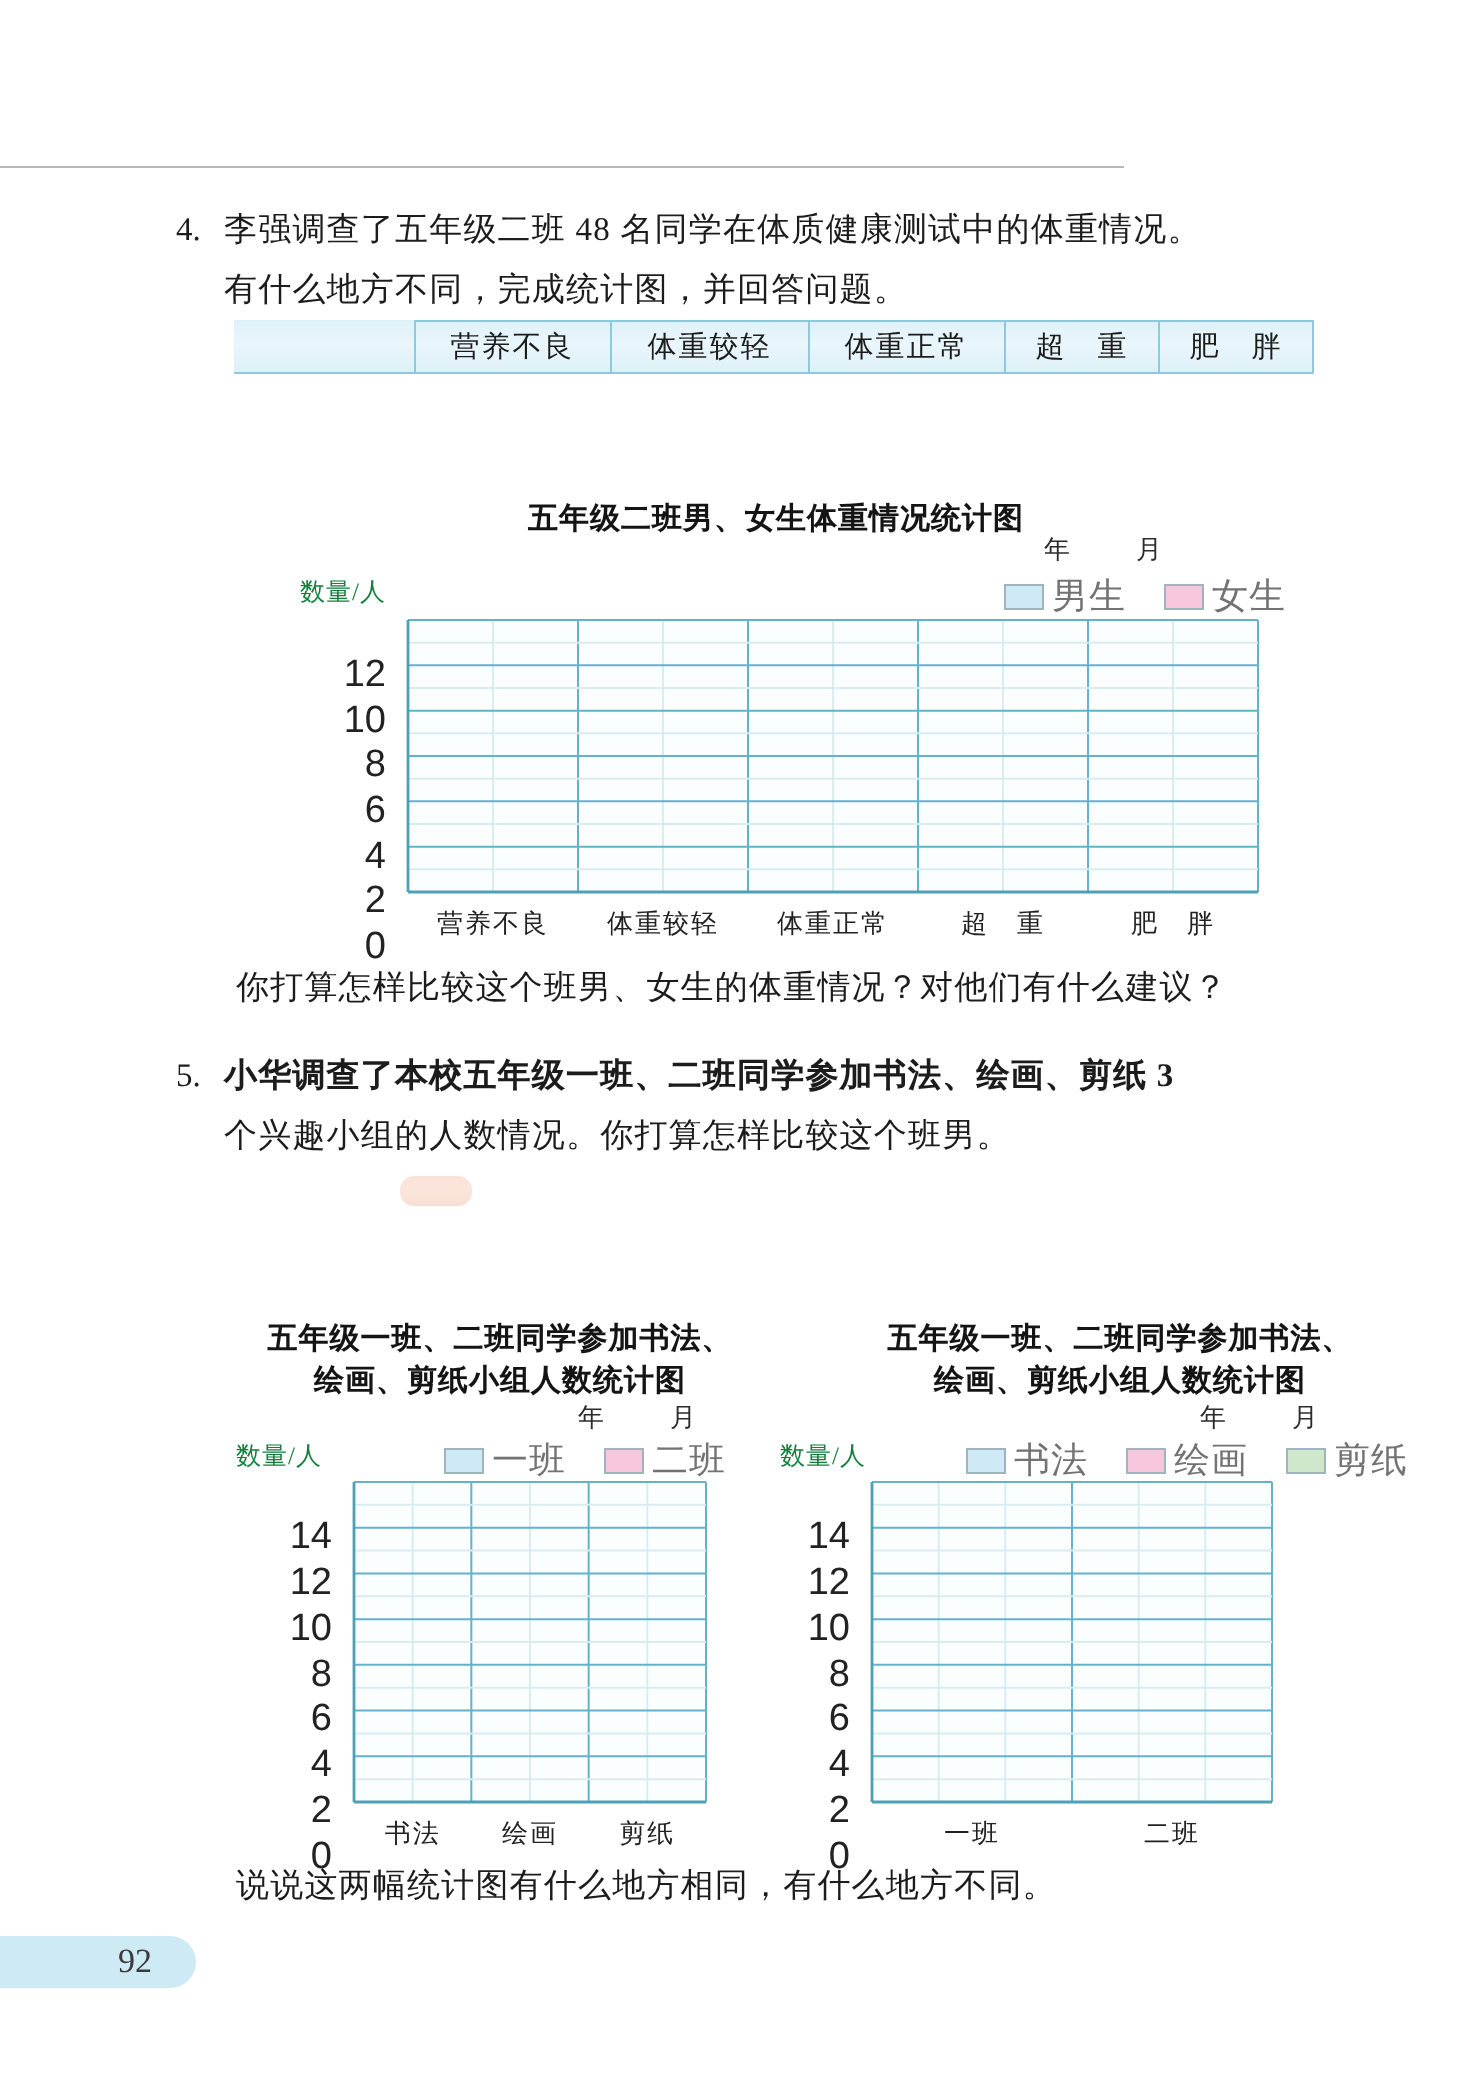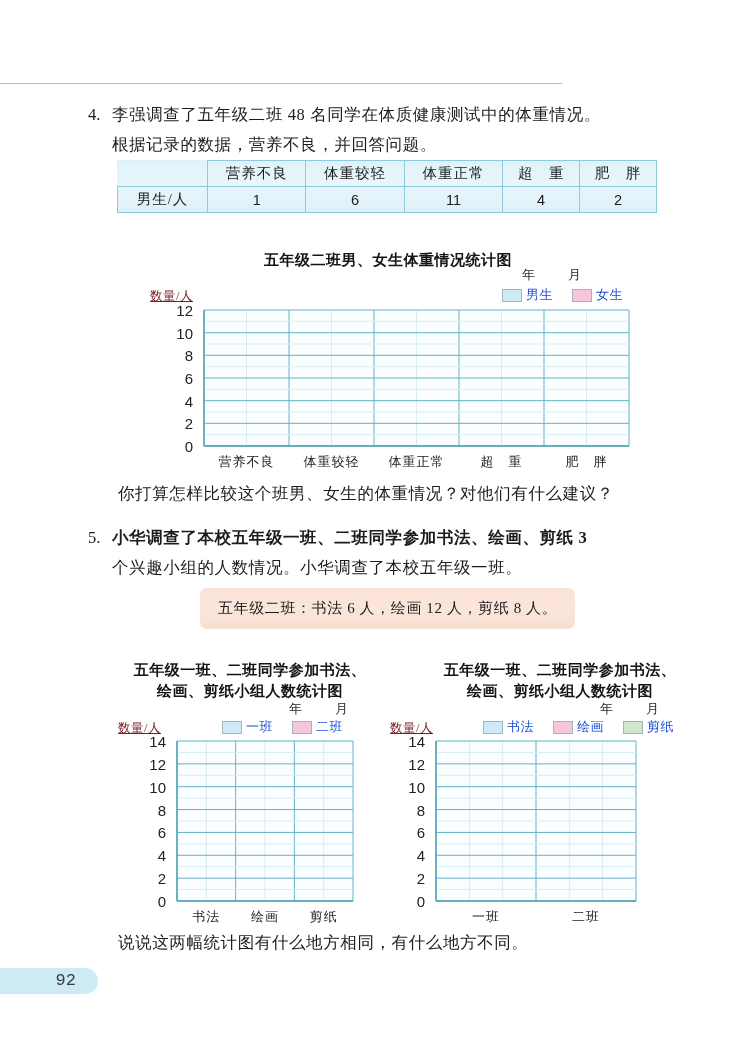--- a/index.html
+++ b/index.html
@@ -63,36 +63,36 @@
     font-size:15px; line-height:21px; letter-spacing:0.5px;
     color:#141414;
     font-family:"Liberation Sans","DejaVu Sans",sans-serif;
     font-weight:600;
   }
   .ym {
     position:absolute; font-size:13px; letter-spacing:10px;
     color:#2b2b2b;
   }
   .ylab {
-    position:absolute; font-size:12.5px; letter-spacing:0.5px; color:#7f1d1d;
+    position:absolute; font-size:12.5px; letter-spacing:0.5px; color:#15803d;
     white-space:nowrap;
-    text-decoration:underline;
   }
   .legend { position:absolute; display:flex; align-items:center; gap:5px; }
   .legend .item { display:flex; align-items:center; gap:4px; margin-right:14px; }
   .swatch { width:20px; height:13px; border:1px solid #9fb4bd; display:inline-block; }
-  .leg-txt { font-size:13px; letter-spacing:0.5px; color:#1d4ed8; white-space:nowrap; }
+  .leg-txt { font-size:18px; letter-spacing:0.5px; color:#737373; white-space:nowrap; }
 
   .plot { position:absolute; }
   .plot .grid { position:absolute; left:0; top:0; }
   .ytick {
     position:absolute; right:0; transform:translateY(-50%);
-    font-size:15px; color:#222;
+    font-size:19px; color:#222;
     font-family:"Liberation Sans","DejaVu Sans",sans-serif;
     white-space:nowrap;
+    margin-top:28px;
   }
   .xtick {
     position:absolute; transform:translateX(-50%);
     font-size:13px; color:#222; white-space:nowrap; letter-spacing:1px;
   }
 
   
   .note {
     position:absolute;
     background: linear-gradient(180deg,#fbe2d8 0%,#fbe6dc 50%,#f8ded2 100%);
@@ -107,52 +107,44 @@
   
   .pagenum {
     position:absolute; left:0px; top:968px;
     width:98px; height:26px;
     background:#cdeaf5;
     border-radius:0 13px 13px 0;
   }
   .pagenum span {
     position:absolute; right:22px; top:3px;
     font-size:17px; color:#3c3c3c;
-    font-family:Liberation Mono, monospace;
+    font-family:Liberation Serif, serif;
   }
 </style>
 </head>
 <body>
 
 <div class="hdr">
   <div class="hdr-rule"></div>
 </div>
 
 <div class="qnum" style="left:88px; top:100px;">4.</div>
 <div class="qtext" style="left:112px; top:100px;">李强调查了五年级二班 48 名同学在体质健康测试中的体重情况。</div>
-<div class="qtext" style="left:112px; top:130px;">根据记录的数据，营养不良，并回答问题。</div>
+<div class="qtext" style="left:112px; top:130px;">有什么地方不同，完成统计图，并回答问题。</div>
 
 <div class="tbl-wrap">
   <table class="dt">
     <tbody>
         <tr>
       <td class="corner rowhdr"></td>
       <td>营养不良</td>
       <td>体重较轻</td>
       <td>体重正常</td>
       <td>超　重</td>
       <td>肥　胖</td>
-    </tr>
-    <tr>
-      <td class="rowhdr">男生/人</td>
-      <td class="num">1</td>
-      <td class="num">6</td>
-      <td class="num">11</td>
-      <td class="num">4</td>
-      <td class="num">2</td>
     </tr>
   </tbody>
     </table>
 </div>
 
 <div class="chart-title" style="left:178px; top:249px; width:420px;">五年级二班男、女生体重情况统计图</div>
 <div class="ym" style="left:522px; top:266px;">年　月</div>
 <div class="ylab" style="left:150px; top:288px;">数量/人</div>
 <div class="legend" style="left:502px; top:286px;">
   <div class="item">
@@ -206,24 +198,23 @@
     <div class="xtick" style="left: 128.5px; top: 144px;">体重较轻</div>
     <div class="xtick" style="left: 213.5px; top: 144px;">体重正常</div>
     <div class="xtick" style="left: 298.5px; top: 144px;">超　重</div>
     <div class="xtick" style="left: 383.5px; top: 144px;">肥　胖</div>
   </div>
 
 <div class="qtext" style="left:118px; top:479px;">你打算怎样比较这个班男、女生的体重情况？对他们有什么建议？</div>
 
 <div class="qnum" style="left:88px; top:523px;">5.</div>
 <div class="qtext" style="left:112px; top:523px;font-weight:bold;">小华调查了本校五年级一班、二班同学参加书法、绘画、剪纸 3</div>
-<div class="qtext" style="left:112px; top:553px;">个兴趣小组的人数情况。小华调查了本校五年级一班。</div>
+<div class="qtext" style="left:112px; top:553px;">个兴趣小组的人数情况。你打算怎样比较这个班男。</div>
 
 <div class="note" style="left:200px; top:588px;">
-  <div>五年级二班：书法 6 人，绘画 12 人，剪纸 8 人。</div>
 </div>
 
 <div class="chart-title" style="left:120px; top:659px; width:260px;">五年级一班、二班同学参加书法、</div>
 <div class="chart-title" style="left:120px; top:680px; width:260px;">绘画、剪纸小组人数统计图</div>
 <div class="ym" style="left:289px; top:700px;">年　月</div>
 <div class="ylab" style="left:118px; top:720px;">数量/人</div>
 <div class="legend" style="left:222px; top:718px;">
   <div class="item">
     <span class="swatch" style="background:#cfeaf6"></span>
     <span class="leg-txt">一班</span>

